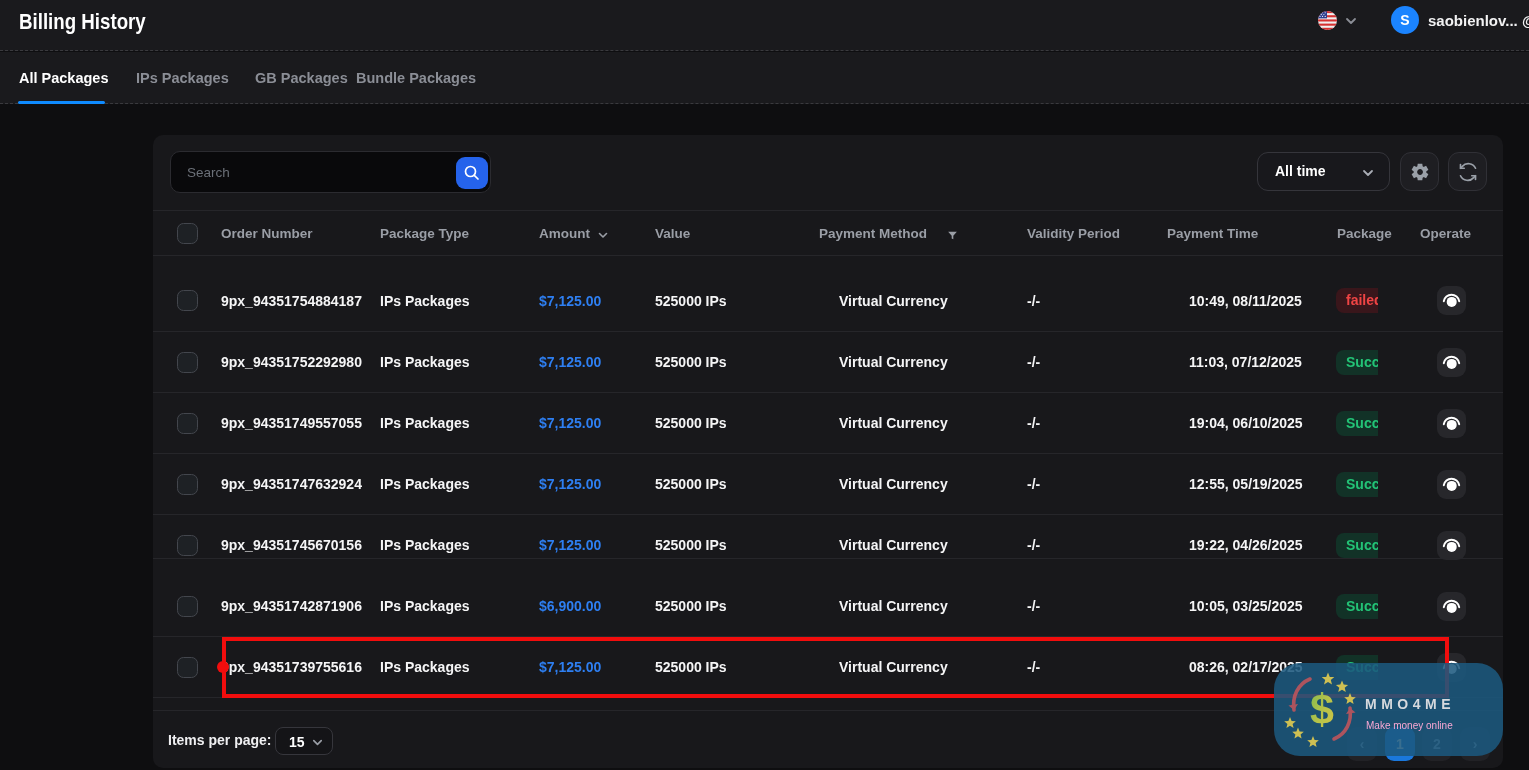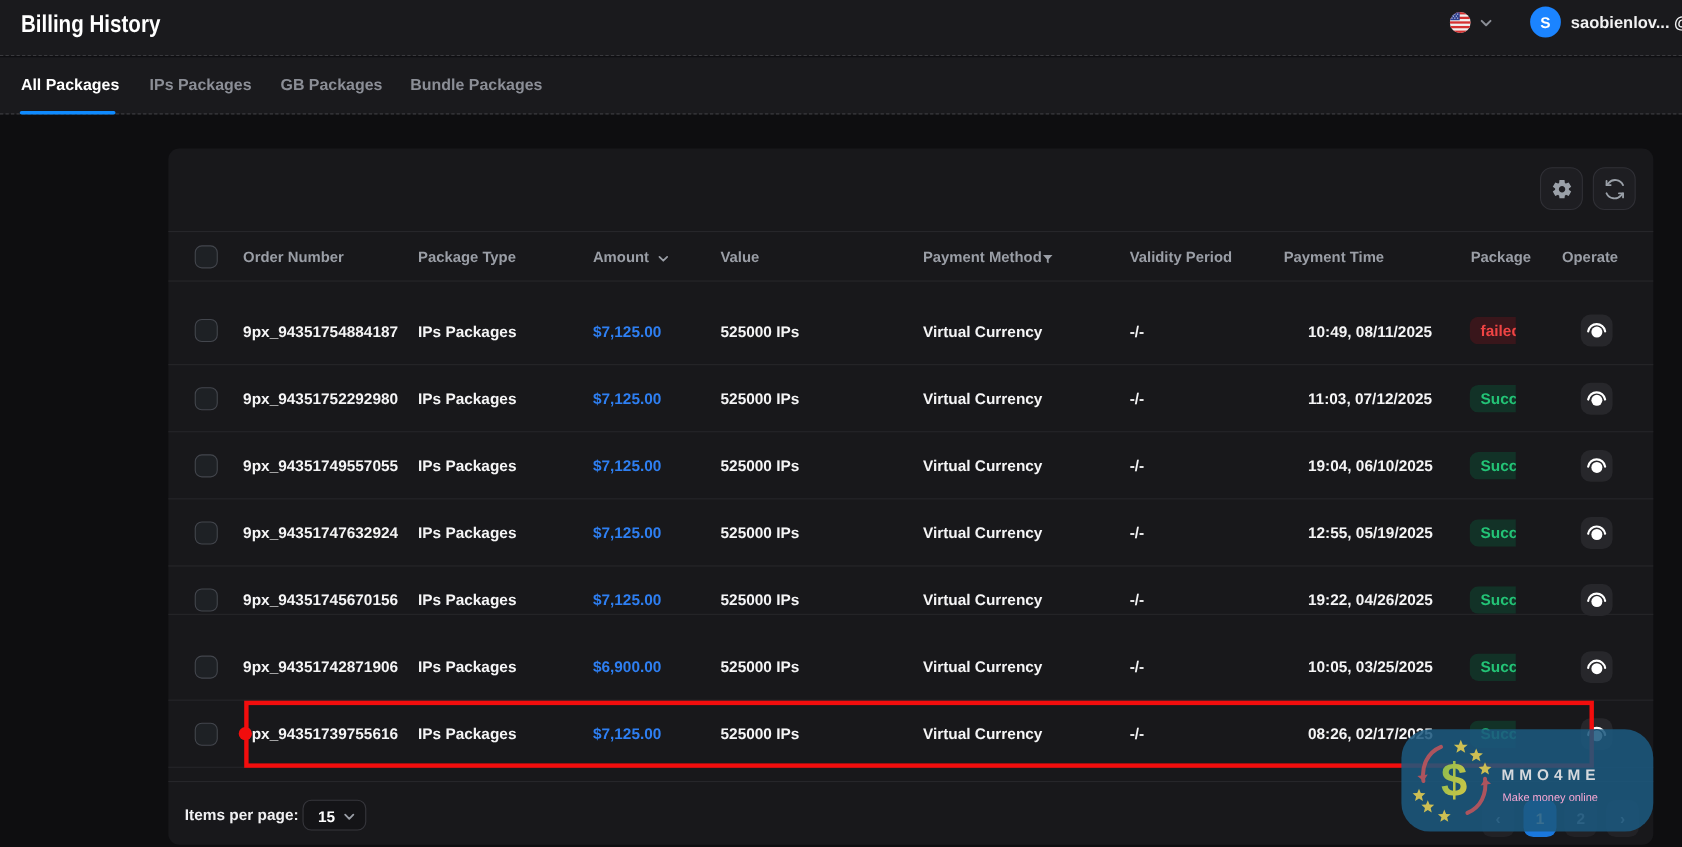--- a/index.html
+++ b/index.html
@@ -90,24 +90,39 @@
 <svg id="flagchev" width="14" height="14" viewBox="0 0 14 14">
     <path d="M3 5l4 4 4-4" stroke="#8b8e96" stroke-width="1.8" fill="none" stroke-linecap="round" stroke-linejoin="round"></path>
   </svg>
 <div id="avatar">S</div>
 <div id="uname">saobienlov... @</div>
 
 <div id="tabbar"></div>
 <div class="tab" id="tab1">All Packages</div>
 <div class="tab" style="left:136px">IPs Packages</div>
 <div class="tab" style="left:255px">GB Packages</div>
-<div class="tab" style="left:373px">Bundle Packages</div>
+<div class="tab" style="left:356px">Bundle Packages</div>
 <div id="tabline"></div>
 
 <div id="card">
+  <div id="search">
+    <span class="ph">Search</span>
+    <div id="sbtn">
+      <svg width="18" height="18" viewBox="0 0 18 18" style="position:absolute;left:7px;top:7px">
+        <circle cx="7.5" cy="7.5" r="5" stroke="#fff" stroke-width="1.7" fill="none"></circle>
+        <path d="M11.3 11.3L15 15" stroke="#fff" stroke-width="1.7" stroke-linecap="round"></path>
+      </svg>
+    </div>
+  </div>
+  <div id="alltime">
+    <span class="t">All time</span>
+    <svg width="14" height="14" viewBox="0 0 14 14" style="position:absolute;right:14px;top:13px">
+        <path d="M3 5l4 4 4-4" stroke="#a9adb5" stroke-width="1.8" fill="none" stroke-linecap="round" stroke-linejoin="round"></path>
+      </svg>
+  </div>
   <div class="sqbtn" id="gearbtn">
     <svg width="20" height="20" viewBox="0 0 24 24" style="position:absolute;left:8.5px;top:8.5px">
         <path fill="#9aa0a8" fill-rule="evenodd" d="M9.25 22l-.4-3.2q-.325-.125-.612-.3t-.563-.375L4.7 19.375l-2.75-4.75l2.575-1.95Q4.5 12.5 4.5 12.338v-.675q0-.163.025-.338L1.95 9.375l2.75-4.75l2.975 1.25q.275-.2.575-.375t.6-.3l.4-3.2h5.5l.4 3.2q.325.125.613.3t.562.375l2.975-1.25l2.75 4.75l-2.575 1.95q.025.175.025.338v.674q0 .163-.05.338l2.575 1.95l-2.75 4.75l-2.95-1.25q-.275.2-.575.375t-.6.3l-.4 3.2zm2.8-6.5q1.45 0 2.475-1.025T15.55 12t-1.025-2.475T12.05 8.5T9.575 9.525T8.55 12t1.025 2.475T12.05 15.5"></path>
       </svg>
   </div>
   <div class="sqbtn" id="refbtn">
     <svg width="20" height="20" viewBox="0 0 24 24" style="position:absolute;left:8.5px;top:8.5px" fill="none" stroke="#9aa0a8" stroke-width="2" stroke-linecap="round" stroke-linejoin="round">
       <path d="M21 7.5a9.5 9.5 0 0 0-15.8-2.2L3 7.5"></path>
         <path d="M3 3v4.5h4.5"></path>
       <path d="M3 16.5a9.5 9.5 0 0 0 15.8 2.2l2.2-2.2"></path>
@@ -117,21 +132,21 @@
 
   <div id="thead">
     <div class="cb cbh"></div>
     <span class="hl" style="left:68px">Order Number</span>
     <span class="hl" style="left:227px">Package Type</span>
     <span class="hl" style="left:386px">Amount</span>
     <svg width="14" height="14" viewBox="0 0 14 14" style="position:absolute;left:443px;top:17px">
         <path d="M3.5 5.5l3.5 3.5 3.5-3.5" stroke="#9a9ea6" stroke-width="1.6" fill="none" stroke-linecap="round" stroke-linejoin="round"></path>
       </svg>
     <span class="hl" style="left:502px">Value</span>
-    <span class="hl" style="left:686px">Payment Method</span>
+    <span class="hl" style="left:666px">Payment Method</span>
     <svg width="13" height="13" viewBox="0 0 24 24" style="position:absolute;left:793px;top:18px">
         <path d="M4 5h16l-6.5 7.5V19l-3-1.6v-4.9z" fill="#9a9ea6"></path>
       </svg>
     <span class="hl" style="left:874px">Validity Period</span>
     <span class="hl" style="left:1014px">Payment Time</span>
     <span class="hl" style="left:1184px">Package</span>
     <span class="hl" style="left:1267px">Operate</span>
   </div>
 
   <div id="rows">

